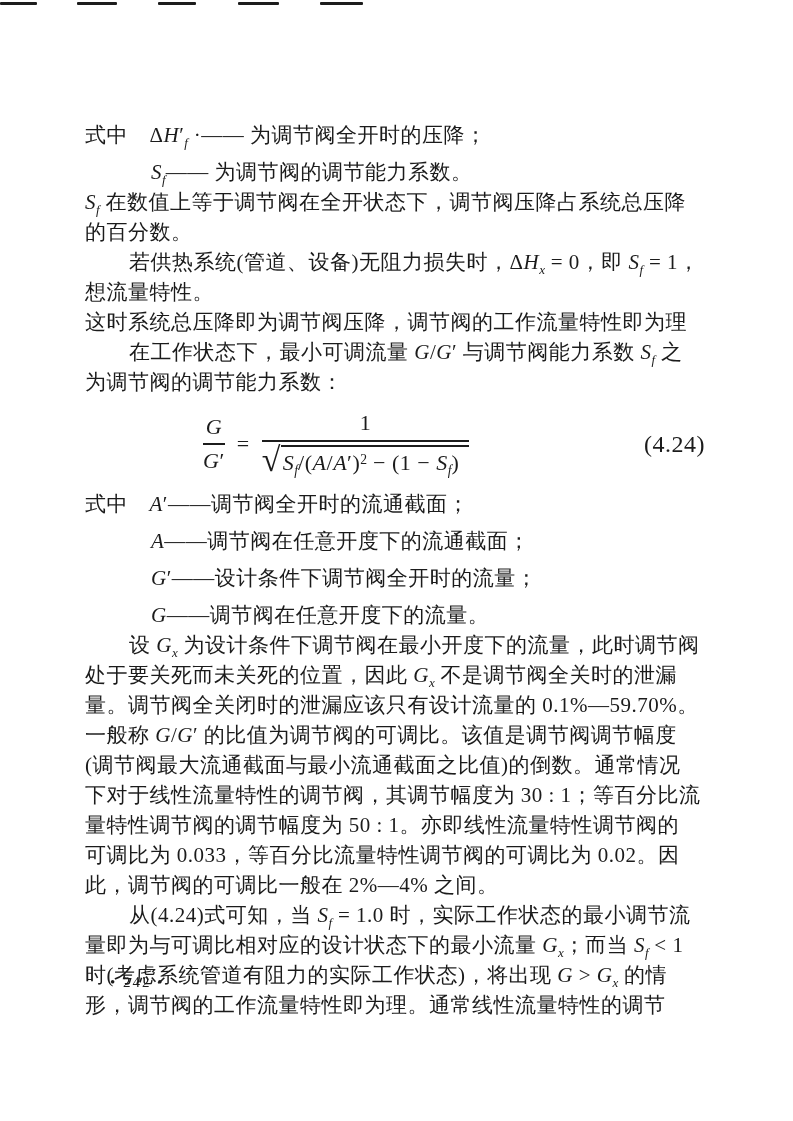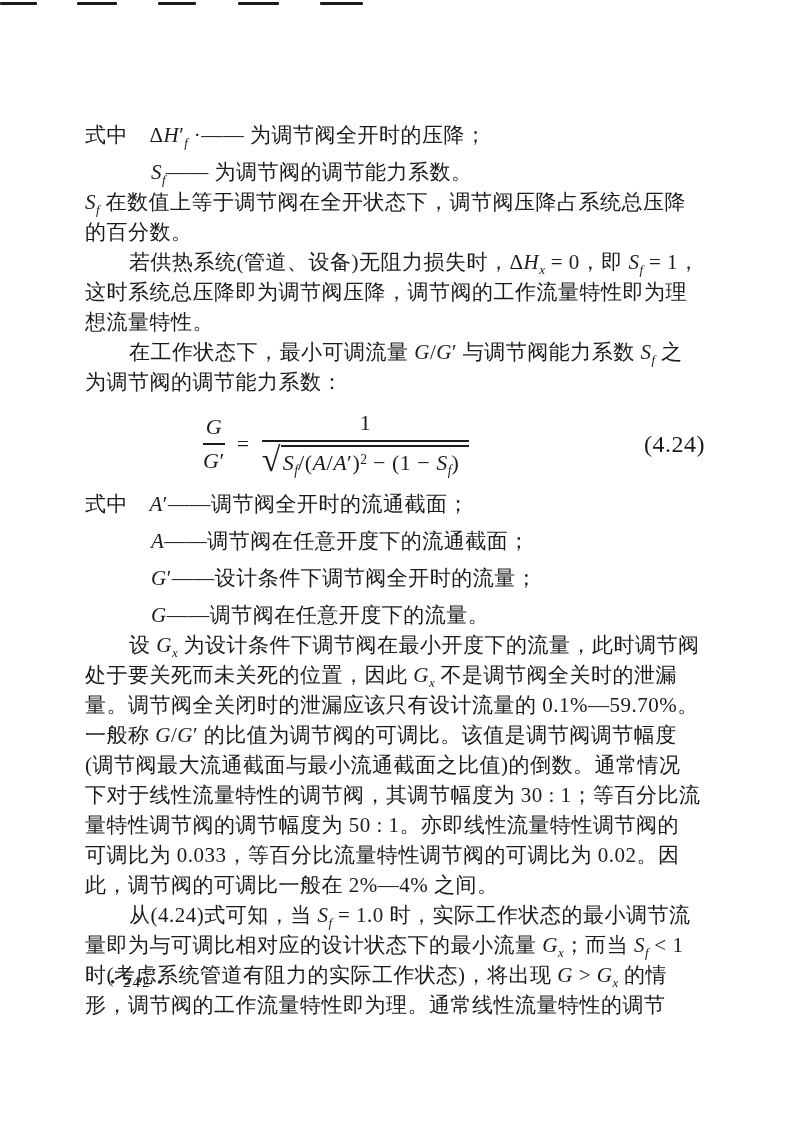--- a/index.html
+++ b/index.html
@@ -68,22 +68,22 @@
   </div>
 
   <div class="content">
 
     <div>
         <div class="line label">式中　Δ<i>H</i>′<sub><i>f</i></sub> ·—— 为调节阀全开时的压降；</div>
         <div class="line def"><i>S</i><sub><i>f</i></sub>—— 为调节阀的调节能力系数。</div>
         <div class="line flush"><i>S</i><sub><i>f</i></sub> 在数值上等于调节阀在全开状态下，调节阀压降占系统总压降</div>
         <div class="line flush">的百分数。</div>
         <div class="line para">若供热系统(管道、设备)无阻力损失时，Δ<i>H</i><sub><i>x</i></sub> = 0，即 <i>S</i><sub><i>f</i></sub> = 1，</div>
+        <div class="line flush">想流量特性。</div>
         <div class="line flush">这时系统总压降即为调节阀压降，调节阀的工作流量特性即为理</div>
-        <div class="line flush">想流量特性。</div>
         <div class="line para">在工作状态下，最小可调流量 <i>G</i>/<i>G</i>′ 与调节阀能力系数 <i>S</i><sub><i>f</i></sub> 之</div>
         <div class="line flush">为调节阀的调节能力系数：</div>
       </div>
 
     <div class="eq-row">
       <span class="eq-body">
         <span class="frac">
           <span><i>G</i></span>
           <span class="bar"></span>
           <span><i>G</i>′</span>

